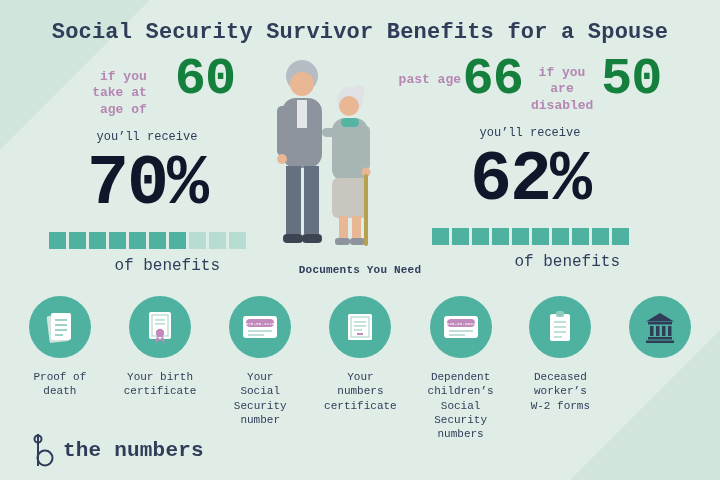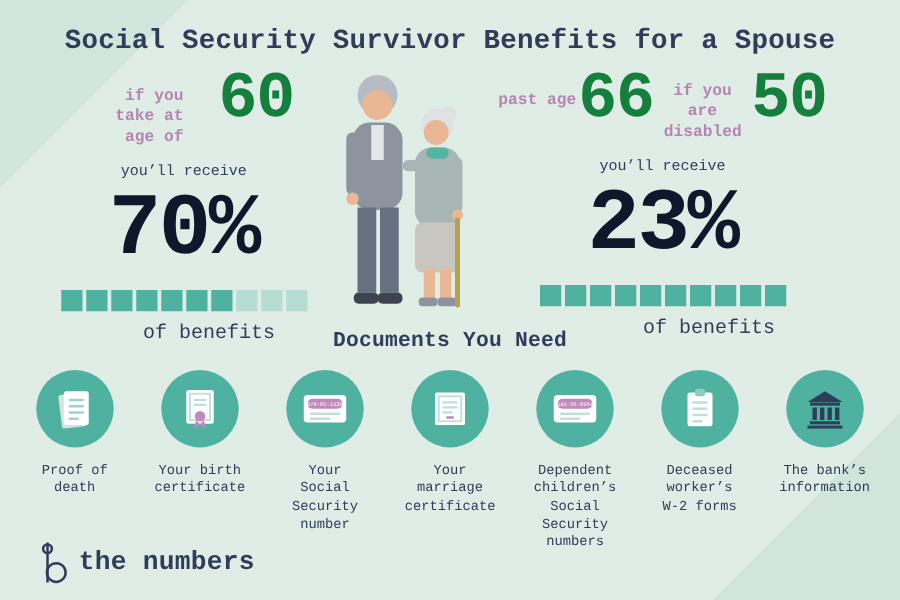--- a/index.html
+++ b/index.html
@@ -31,21 +31,21 @@
   .bar-square{width:17px;height:17px;}
   .bar-square.filled{background:#4fb2a0;}
   .bar-square.light{background:#b7dcd2;}
   .suffix{font-size:16px;margin-top:8px;font-weight:500;align-self:flex-end;}
   .stat-left .suffix{padding-right:32px;}
   .stat-right .suffix{padding-right:50px;}
 
   .illustration{position:absolute;left:262px;top:56px;}
 
   .docs-heading{position:absolute;top:264px;left:0;width:100%;text-align:center;
-    font-size:17px;font-weight:700;letter-spacing:.2px;}
+    font-size:11px;font-weight:700;letter-spacing:.2px;}
   .docs-row{position:absolute;top:296px;left:0;right:0;display:flex;
     justify-content:space-between;padding:0 24px;gap:28px;}
   .doc-item{width:96px;display:flex;flex-direction:column;align-items:center;}
   .doc-circle{width:62px;height:62px;border-radius:50%;background:#4fb2a0;
     display:flex;align-items:center;justify-content:center;flex:0 0 auto;}
   .doc-label{font-size:11px;font-weight:500;text-align:center;line-height:1.3;margin-top:12px;}
 
   .logo{position:absolute;left:32px;bottom:12px;display:flex;align-items:center;gap:7px;}
   .logo-text{font-size:21px;font-weight:600;letter-spacing:.2px;}
 </style>
@@ -110,21 +110,21 @@
   </svg>
 
   <div class="stat stat-right">
     <div class="stat-top">
       <div class="intro intro-past">past age</div>
       <div class="big-age">66</div>
       <div class="intro intro-disabled">if you are disabled</div>
       <div class="big-age">50</div>
     </div>
     <div class="receive">you’ll receive</div>
-    <div class="big-pct">23%</div>
+    <div class="big-pct">62%</div>
     <div class="bar">
         <span class="bar-square filled"></span>
         <span class="bar-square filled"></span>
         <span class="bar-square filled"></span>
         <span class="bar-square filled"></span>
         <span class="bar-square filled"></span>
         <span class="bar-square filled"></span>
         <span class="bar-square filled"></span>
         <span class="bar-square filled"></span>
         <span class="bar-square filled"></span>
@@ -183,21 +183,21 @@
       <div class="doc-circle">
         <svg width="30" height="34" viewBox="0 0 30 34">
           <rect x="3" y="4" width="24" height="26" rx="1.5" fill="#ffffff"></rect>
           <rect x="6" y="7" width="18" height="20" fill="none" stroke="#bfdfd8" stroke-width="1.5"></rect>
           <rect x="9" y="11" width="12" height="1.8" fill="#bfdfd8"></rect>
           <rect x="9" y="15" width="12" height="1.8" fill="#bfdfd8"></rect>
           <rect x="9" y="19" width="8" height="1.8" fill="#bfdfd8"></rect>
           <rect x="12" y="23" width="6" height="2" fill="#c289bd"></rect>
         </svg>
       </div>
-      <div class="doc-label">Your marriage certificate</div>
+      <div class="doc-label">Your numbers certificate</div>
     </div>
 
     <div class="doc-item">
       <div class="doc-circle">
         <svg width="38" height="28" viewBox="0 0 38 28">
           <rect x="2" y="3" width="34" height="22" rx="3" fill="#ffffff"></rect>
           <rect x="5" y="6" width="28" height="8" rx="4" fill="#c289bd"></rect>
           <text x="19" y="11.6" font-size="4.4" fill="#ffffff" text-anchor="middle">545-36-8964</text>
           <rect x="7" y="17" width="24" height="2" fill="#bfdfd8"></rect>
           <rect x="7" y="21" width="16" height="2" fill="#bfdfd8"></rect>
@@ -226,21 +226,20 @@
           <polygon points="17,2 31,10.5 3,10.5" fill="#2f3d58"></polygon>
           <rect x="5" y="11" width="24" height="2.5" fill="#2f3d58"></rect>
           <rect x="7" y="15" width="3.5" height="10" fill="#2f3d58"></rect>
           <rect x="13" y="15" width="3.5" height="10" fill="#2f3d58"></rect>
           <rect x="19" y="15" width="3.5" height="10" fill="#2f3d58"></rect>
           <rect x="25" y="15" width="3.5" height="10" fill="#2f3d58"></rect>
           <rect x="5" y="26" width="24" height="2.5" fill="#2f3d58"></rect>
           <rect x="3" y="29.5" width="28" height="2.5" fill="#2f3d58"></rect>
         </svg>
       </div>
-      <div class="doc-label">The bank’s information</div>
     </div>
 
   </div>
 
   <div class="logo">
     <svg width="24" height="36" viewBox="0 0 24 36">
       <line x1="6" y1="2" x2="6" y2="34" stroke="#2f3d58" stroke-width="2"></line>
       <circle cx="13" cy="26" r="7.5" fill="none" stroke="#2f3d58" stroke-width="2"></circle>
       <circle cx="6" cy="7" r="3.5" fill="none" stroke="#2f3d58" stroke-width="2"></circle>
     </svg>

